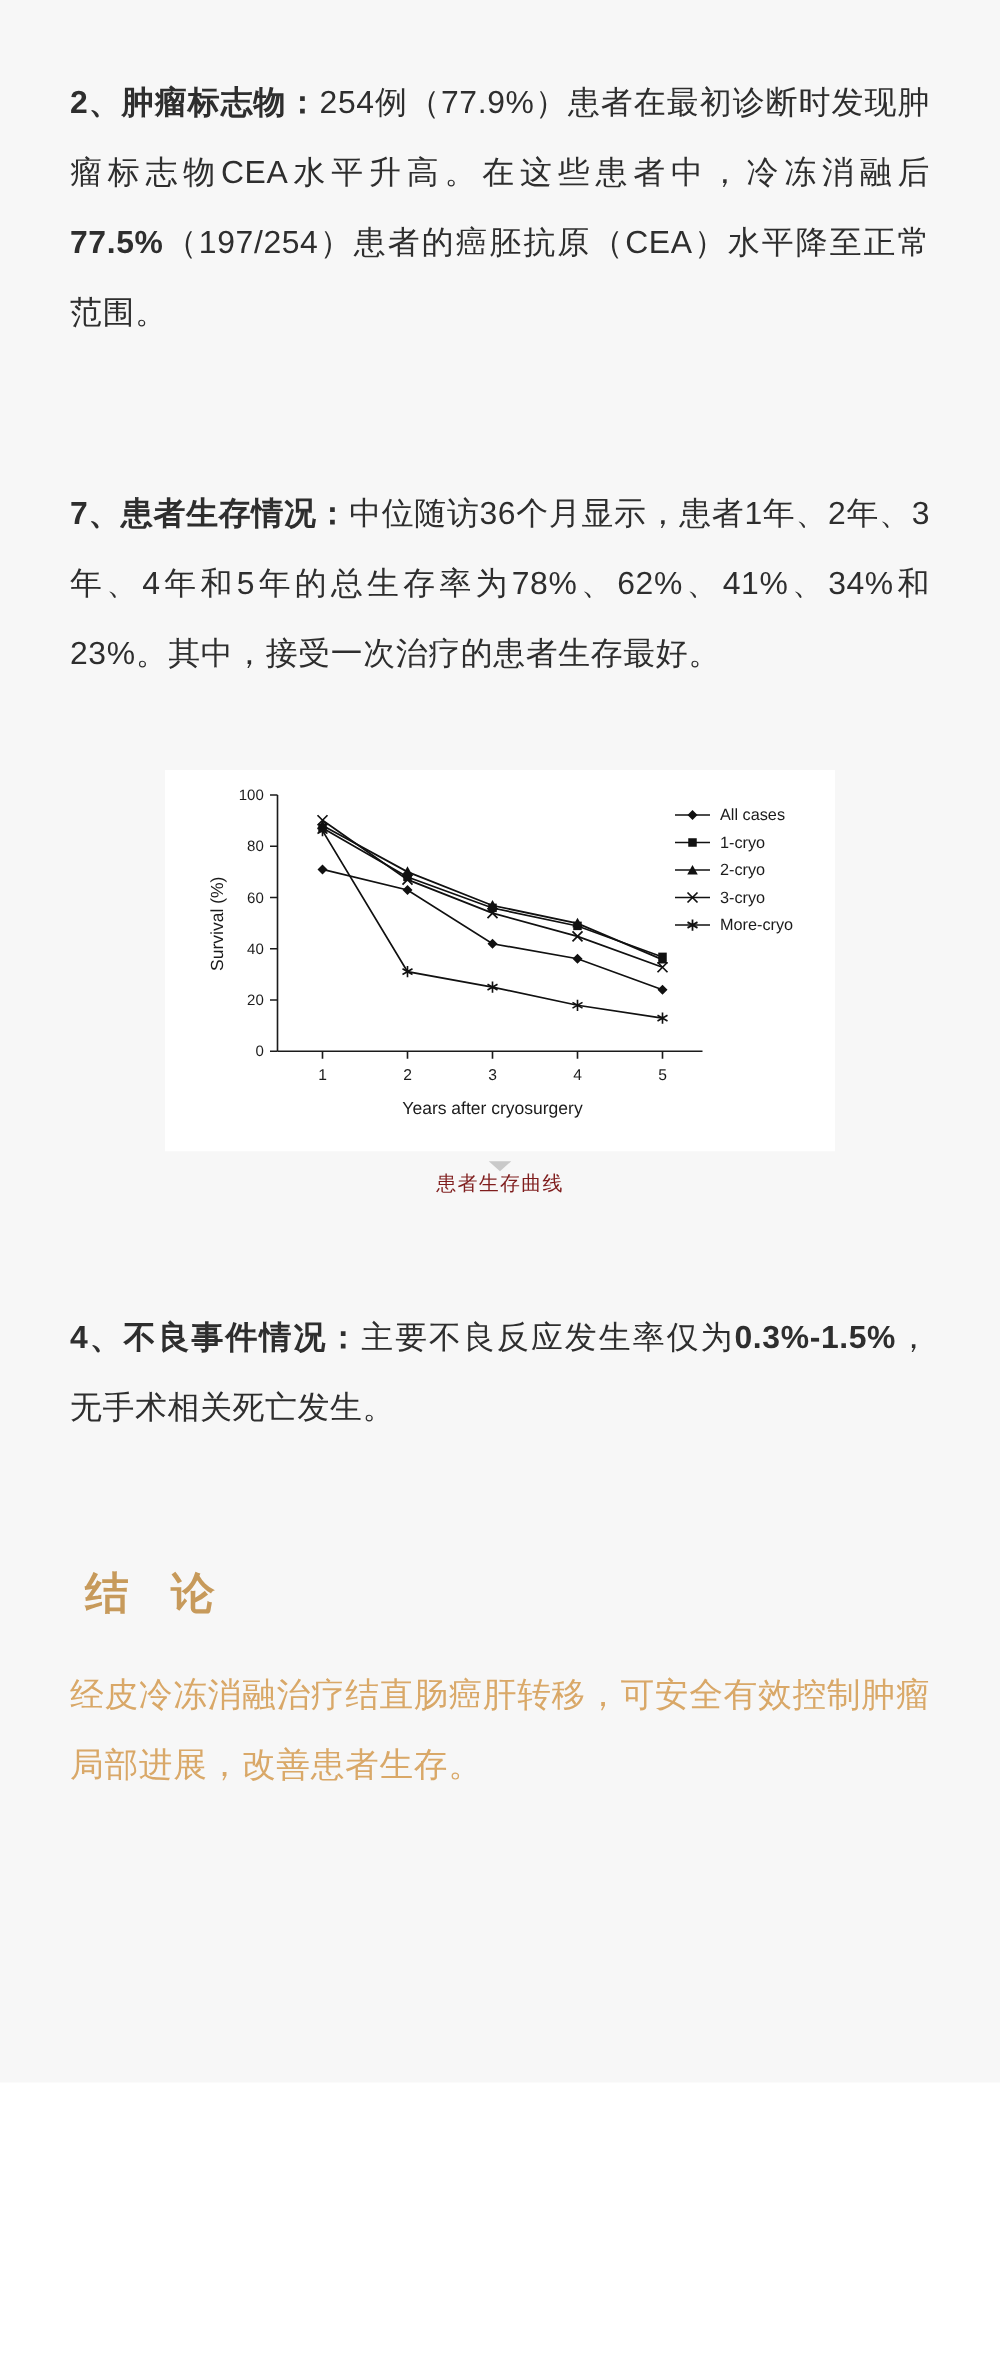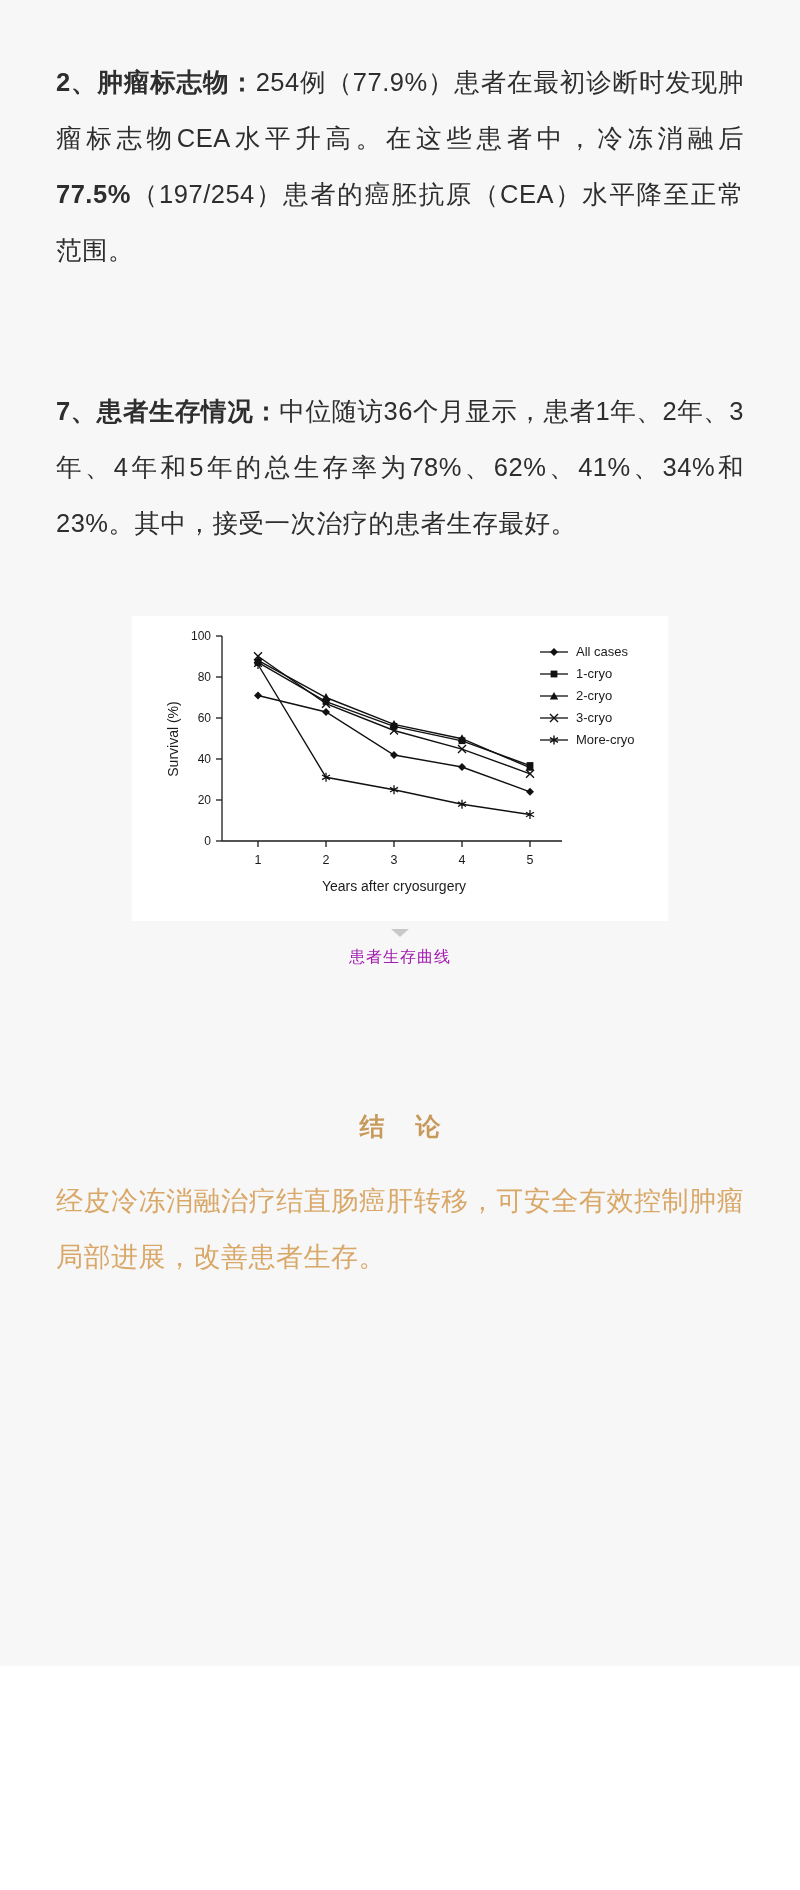--- a/index.html
+++ b/index.html
@@ -45,48 +45,45 @@
     flex-direction: column;
     align-items: center;
   }
   .figure-box {
     width: 536px;
     height: 305px;
     background: #ffffff;
     position: relative;
   }
   .fig-caption {
-    margin-top: 10px;
     font-size: 16px;
-    color: #a21caf;
+    color: #7f1d1d;
     letter-spacing: 1px;
     text-align: center;
   }
   .fig-arrow {
     width: 0; height: 0;
     border-left: 9px solid transparent;
     border-right: 9px solid transparent;
     border-top: 8px solid #c9c9c9;
     margin-top: 8px;
   }
   svg.chart { display: block; }
   .chart text {
     font-family: "Liberation Sans", sans-serif;
     fill: #1b1b1b;
   }
 
   
   .concl-title {
-    text-align: center;
-    font-size: 25px;
+    font-size: 35px;
     font-weight: bold;
     color: #c79a5b;
     letter-spacing: 12px;
     padding-left: 12px;
-    margin-top: 12px;
   }
   .concl-body {
     margin-top: 30px;
     font-size: 27px;
     line-height: 56px;
     color: #d9a868;
     text-align: justify;
     letter-spacing: 0.5px;
   }
 </style>
@@ -232,20 +229,23 @@
           </g>
         </g>
       </svg>
     </div>
     <div class="fig-arrow"></div>
     <div class="fig-caption">患者生存曲线</div>
   </div>
 
   <div class="gap-4"></div>
 
+  <p class="para">
+    <span class="b">4、不良事件情况：</span><span>主要不良反应发生率仅为</span><span class="b">0.3%-1.5%</span><span>，无手术相关死亡发生。</span>
+  </p>
 
   <div class="gap-5"></div>
 
   <div>
     <div class="concl-title">结 论</div>
     <div class="concl-body">经皮冷冻消融治疗结直肠癌肝转移，可安全有效控制肿瘤局部进展，改善患者生存。</div>
   </div>
 
 </div>
 

